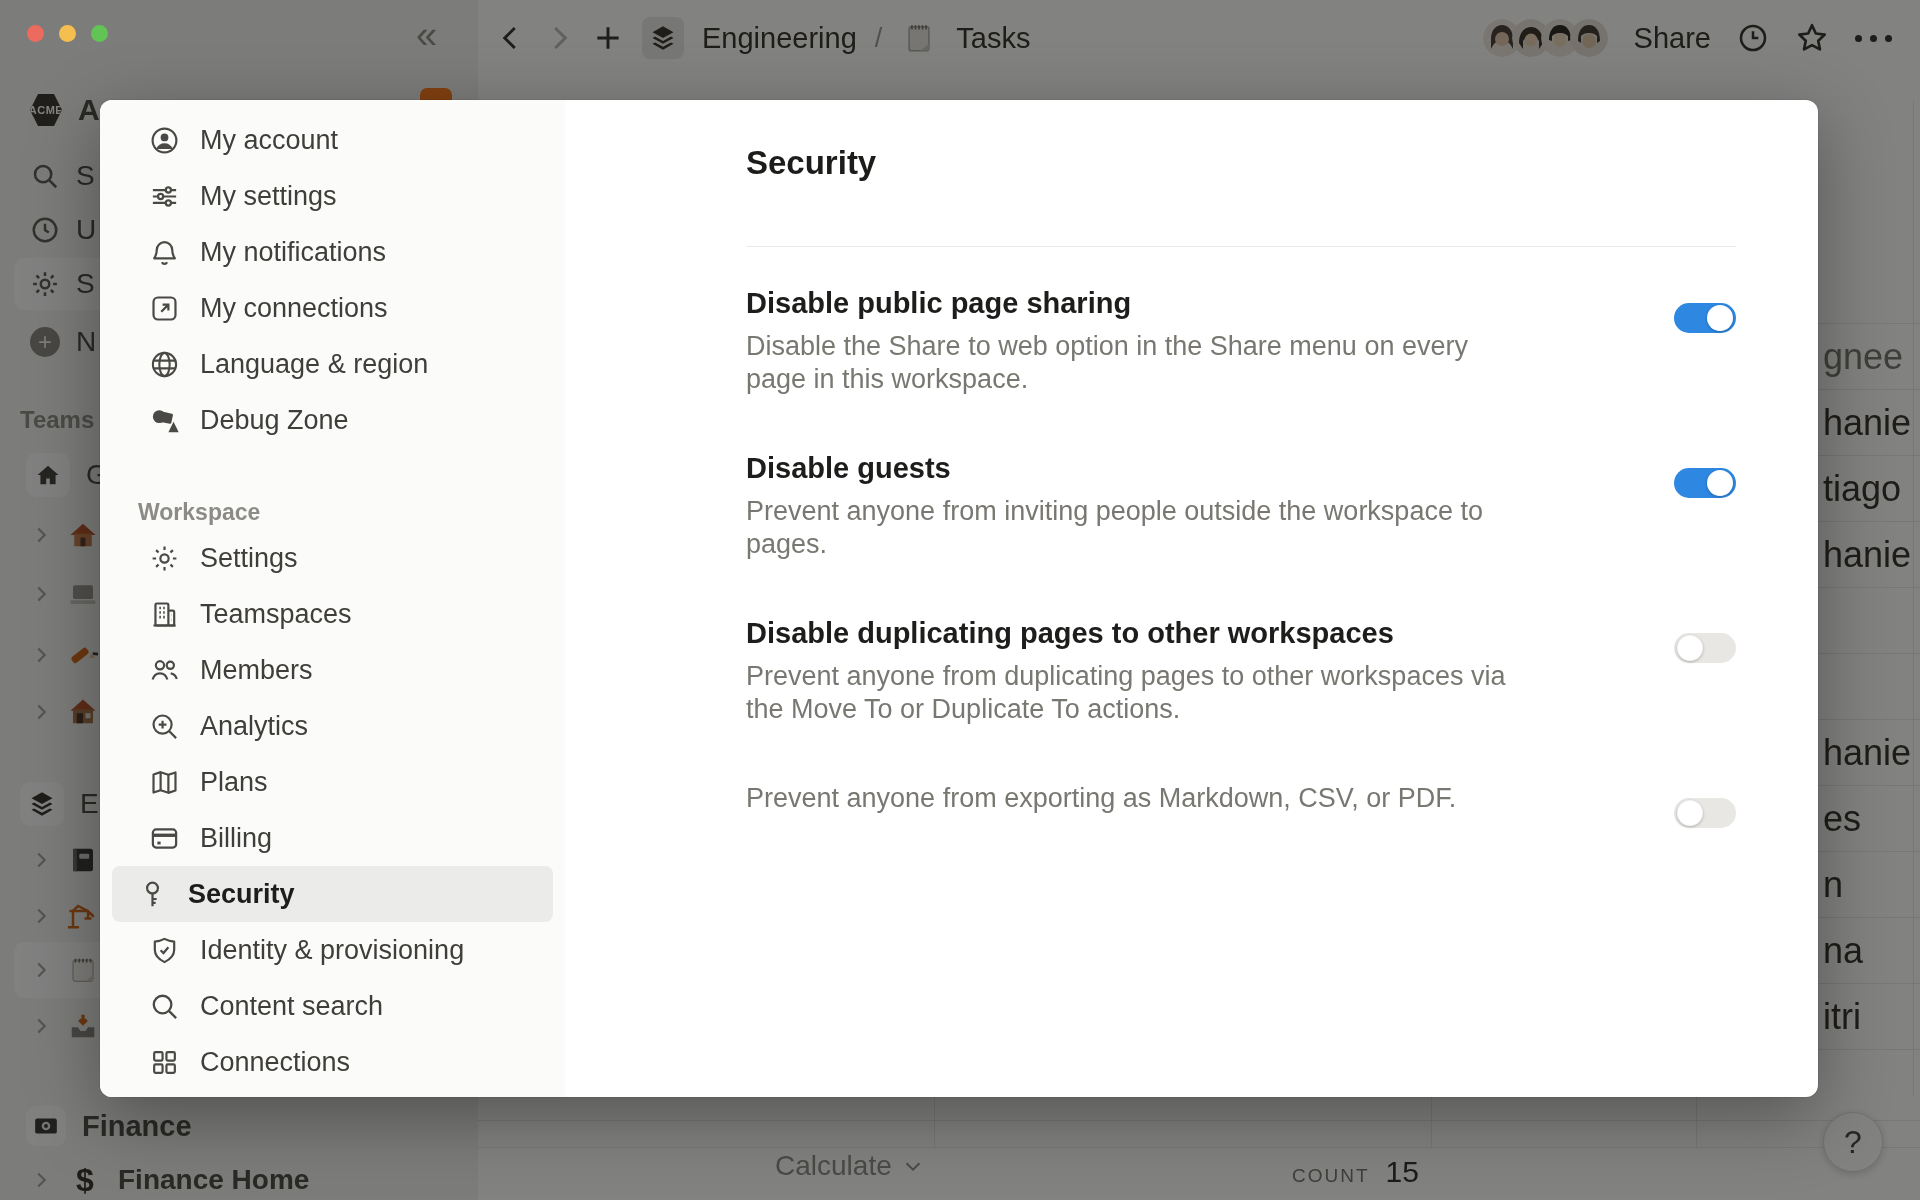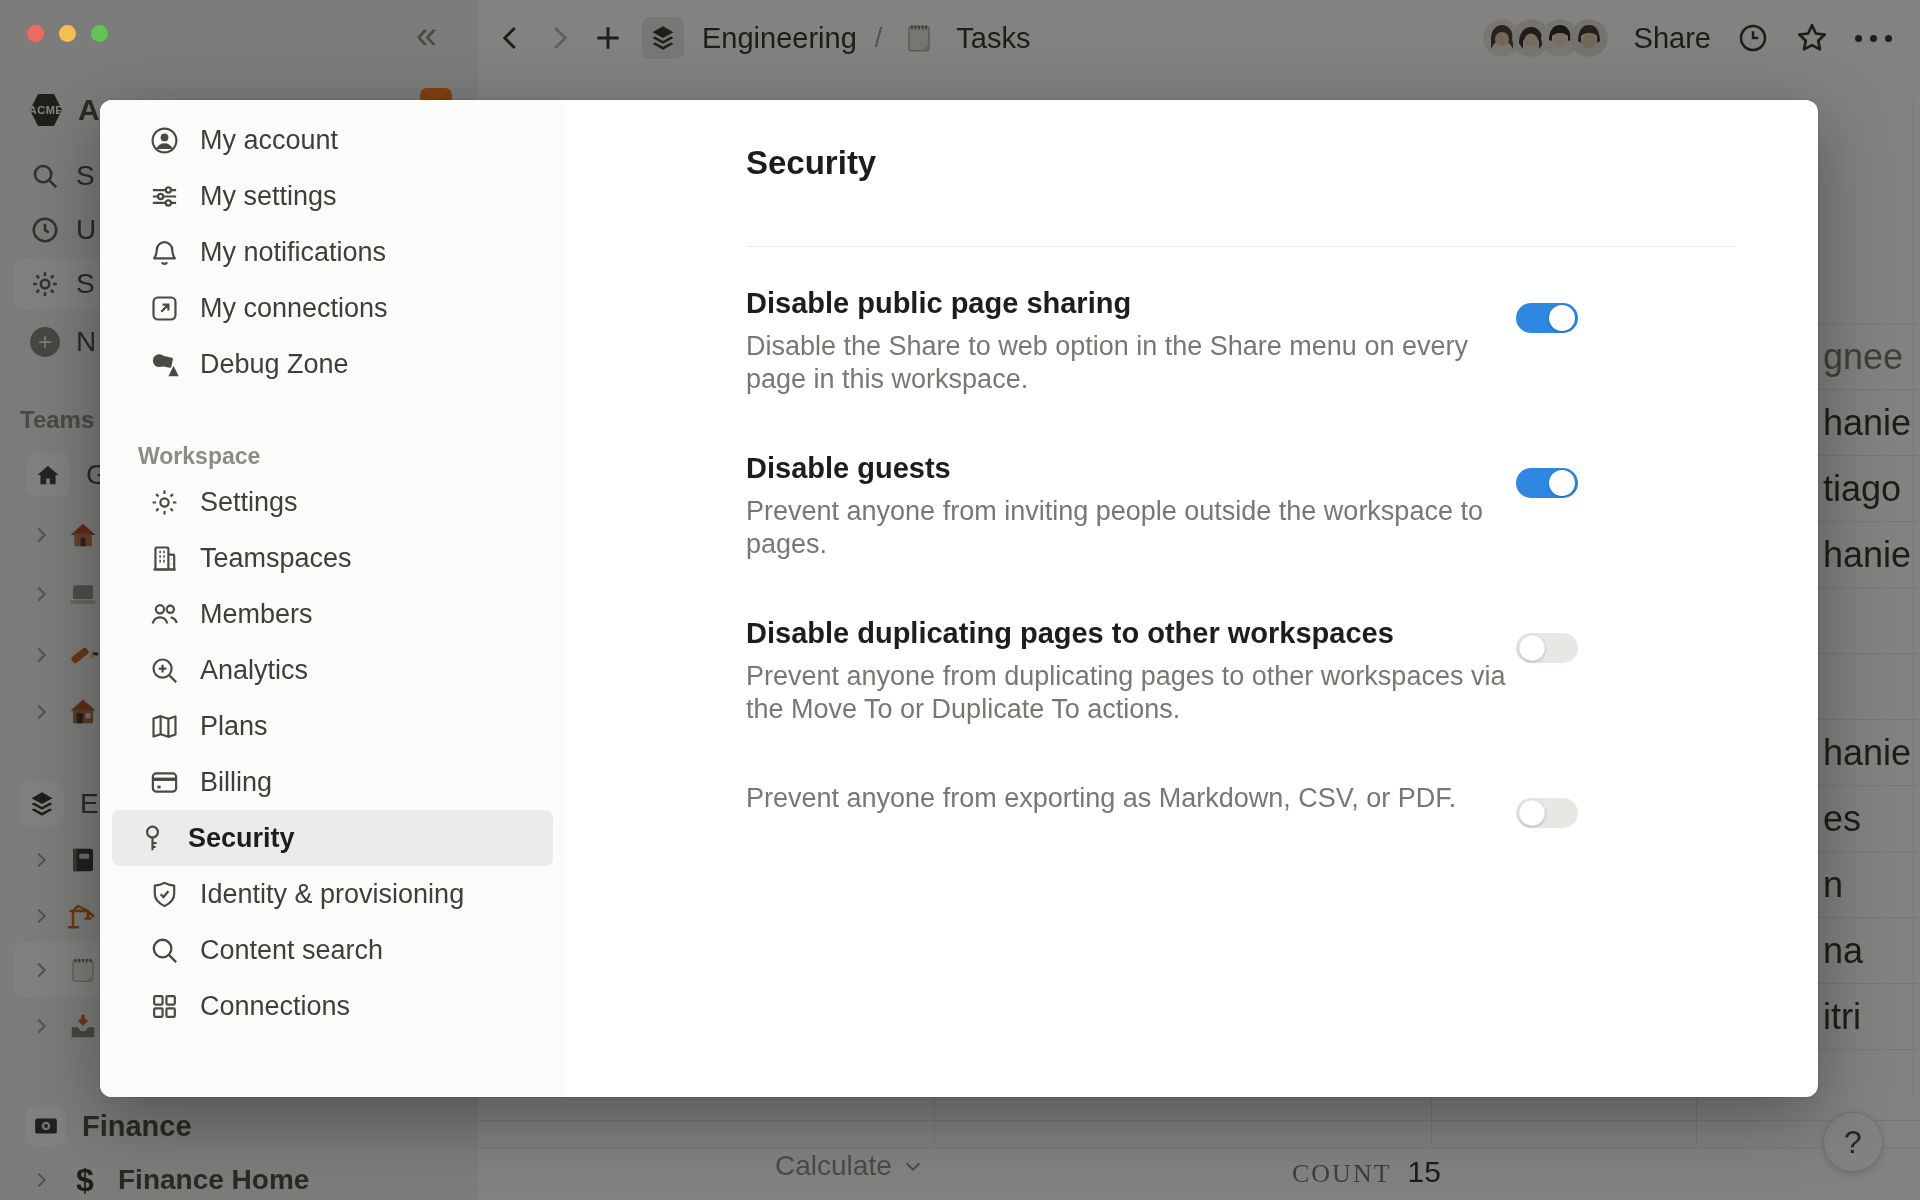--- a/index.html
+++ b/index.html
@@ -44,39 +44,39 @@
   
   .assignee-strip { position:absolute; left:1818px; top:100px; width:102px; height:997px; z-index:1; }
   .as-head-space { height:223px; }
   .as-row { height:66px; border-top:1px solid #e9e9e7; display:flex; align-items:center; padding-left:5px; font-size:36px; color:#37352f; overflow:hidden; white-space:nowrap; }
   .as-row.muted { color:#787771; }
   .v-line-far { position:absolute; left:1913px; top:100px; width:1px; height:997px; background:#e9e9e7; z-index:1; }
   .grid-h { position:absolute; left:478px; right:0; height:1px; background:#e9e9e7; z-index:1; }
   .grid-v { position:absolute; width:1px; background:#e9e9e7; z-index:1; }
   .footer-calc { position:absolute; left:775px; top:1150px; display:flex; align-items:center; gap:10px; font-size:28px; color:#8f8e8a; z-index:1; }
   .footer-count { position:absolute; left:1292px; top:1155px; display:flex; align-items:baseline; gap:16px; z-index:1; }
-  .count-label { font-size:26px; letter-spacing:2px; color:#787771;font-family:Liberation Serif, serif; }
+  .count-label { font-size:19px; letter-spacing:2px; color:#787771; }
   .count-value { font-size:30px; color:#33322f; }
   .help-btn { position:absolute; left:1823px; top:1112px; width:60px; height:60px; border-radius:50%; background:#ffffff; border:1px solid #dedcd9; box-shadow:0 2px 8px rgba(0,0,0,0.18); display:flex; align-items:center; justify-content:center; font-size:32px; color:#46443f; z-index:1; }
 
   
   .dim { position:absolute; inset:0; background:rgba(5,5,3,0.5); z-index:5; }
 
   
   .modal { position:absolute; left:100px; top:100px; width:1718px; height:997px; background:#ffffff; border-radius:12px; box-shadow:0 0 0 1px rgba(0,0,0,0.05), 0 20px 70px rgba(0,0,0,0.35); z-index:20; display:flex; overflow:hidden;gap:46px; }
   .modal-nav { width:465px; background:#fbfbfa; padding-top:12px; flex-shrink:0; }
   .nav-row { height:56px; display:flex; align-items:center; gap:20px; padding-left:37px; font-size:27px; font-weight:500; color:#3f3e3a; margin:0 12px; border-radius:8px; }
   .nav-row svg { flex-shrink:0; color:#4a4945; }
   .nav-row.active { background:#ebebea; font-weight:700; color:#1d1d1b; padding-left:25px; }
   .nav-section { margin-top:46px; height:36px; display:flex; align-items:center; padding-left:38px; font-size:23px; font-weight:600; color:#8c8b86; }
 
   .modal-body { flex:1; padding:44px 0 0 135px; }
   .sec-title { font-size:33px; font-weight:700; color:#1c1c1a; height:44px; }
   .sec-divider { width:990px; height:1px; background:#ebebea; margin-top:58px; }
-  .setting-row { width:990px; display:flex; margin-top:40px; margin-bottom:56px; }
+  .setting-row { width:990px; display:flex; justify-content:space-between; margin-top:40px; margin-bottom:56px; }
   .setting-row + .setting-row { margin-top:0; }
   .setting-left { width:770px; }
   .setting-title { font-size:29px; font-weight:600; color:#1d1d1b; margin-bottom:10px; }
   .setting-desc { font-size:27px; color:#787771; line-height:33px; }
   .switch { width:62px; height:30px; border-radius:15px; position:relative; margin-top:16px; flex-shrink:0; }
   .switch .knob { position:absolute; top:2px; width:26px; height:26px; border-radius:50%; background:#fff; box-shadow:0 1px 3px rgba(0,0,0,0.25); }
   .switch[data-state="on"] { background:#2e87e1; }
   .switch[data-state="on"] .knob { left:33px; }
   .switch[data-state="off"] { background:#e8e7e4; }
   .switch[data-state="off"] .knob { left:3px; border:1px solid rgba(0,0,0,0.04); }
@@ -384,20 +384,28 @@
       <span>My notifications</span>
     </div>
     <div class="nav-row">
       <svg width="31" height="31" viewBox="0 0 24 24" fill="none" stroke="currentColor" stroke-width="1.7">
           <rect x="3.5" y="3.5" width="17" height="17" rx="3.5"></rect>
           <path d="M9.5 14.5 15 9M10.5 9H15v4.5"></path>
         </svg>
       <span>My connections</span>
     </div>
     <div class="nav-row">
+      <svg width="31" height="31" viewBox="0 0 24 24" fill="none" stroke="currentColor" stroke-width="1.6">
+          <circle cx="12" cy="12" r="9"></circle>
+          <ellipse cx="12" cy="12" rx="4" ry="9"></ellipse>
+          <path d="M3.5 9h17M3.5 15h17"></path>
+        </svg>
+      <span>Language &amp; region</span>
+    </div>
+    <div class="nav-row">
       <svg width="31" height="31" viewBox="0 0 24 24" fill="currentColor">
           <circle cx="8" cy="9" r="5"></circle>
           <rect x="10" y="6" width="8" height="8" rx="1" transform="rotate(12 14 10)"></rect>
           <path d="m15 21 4-8 4 8z"></path>
         </svg>
       <span>Debug Zone</span>
     </div>
 
     <div class="nav-section">Workspace</div>
 

